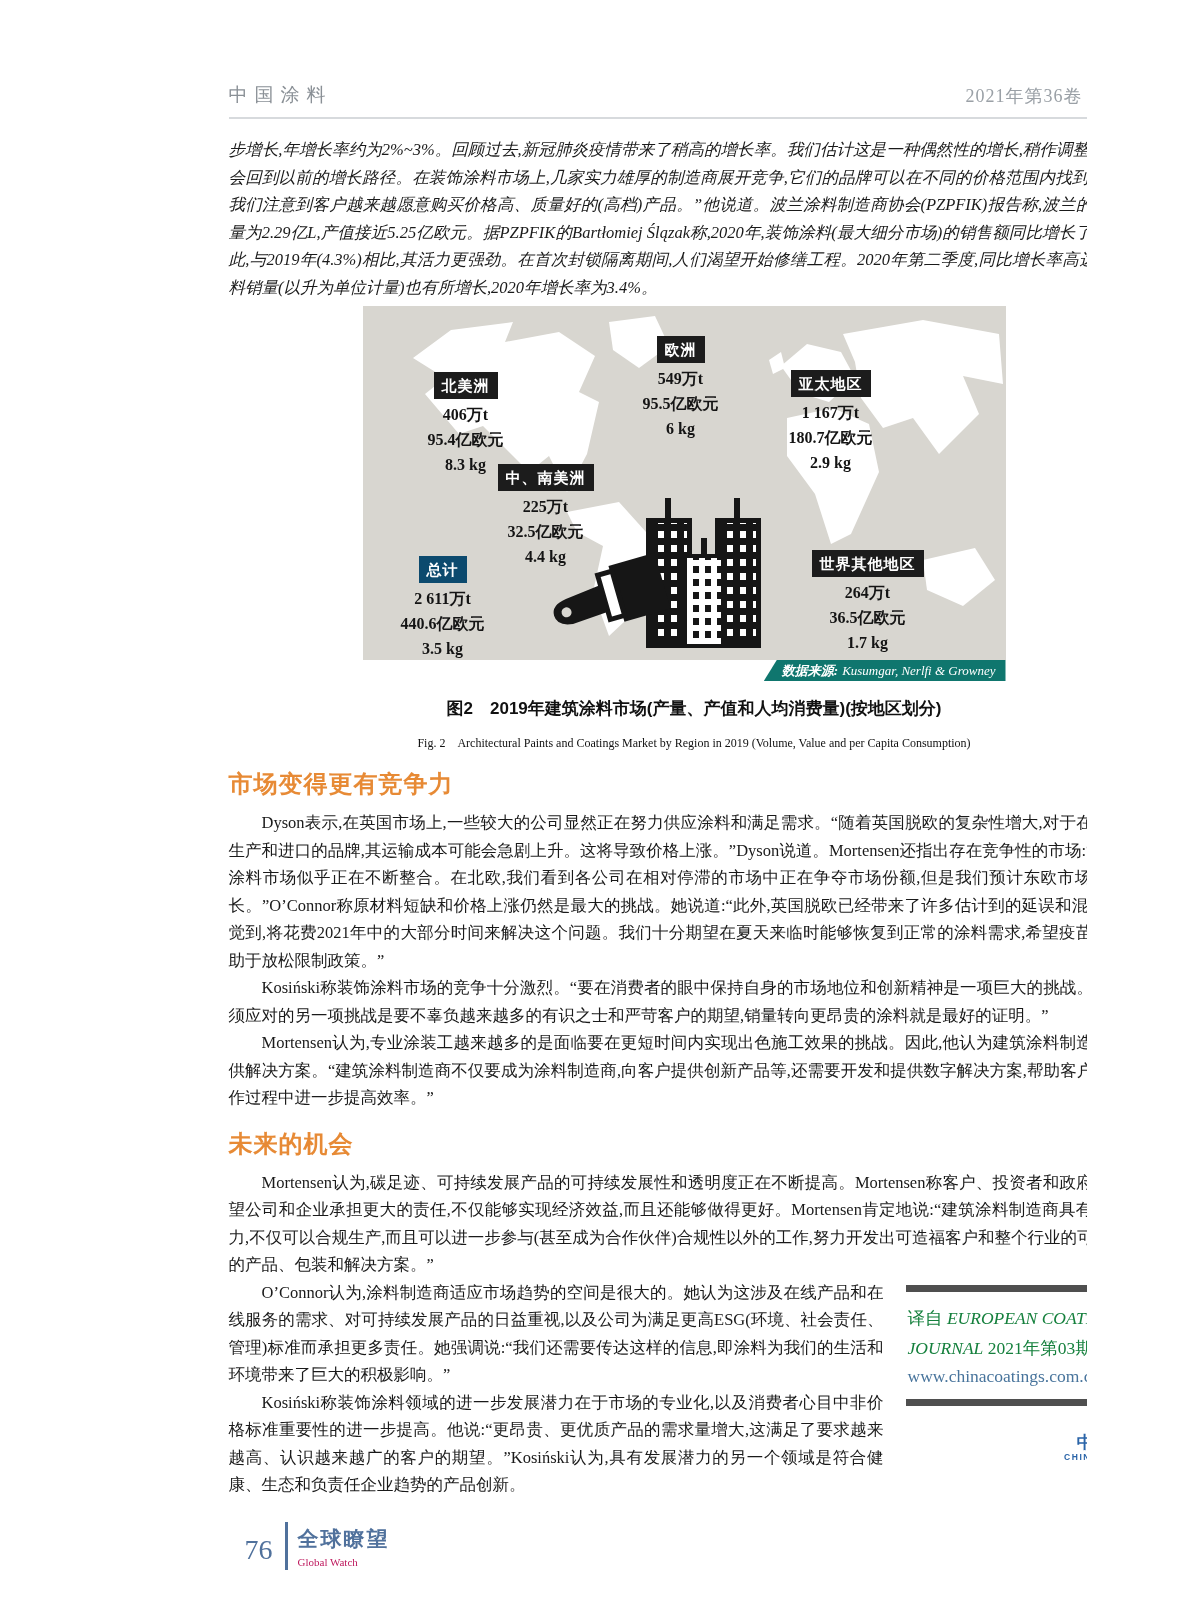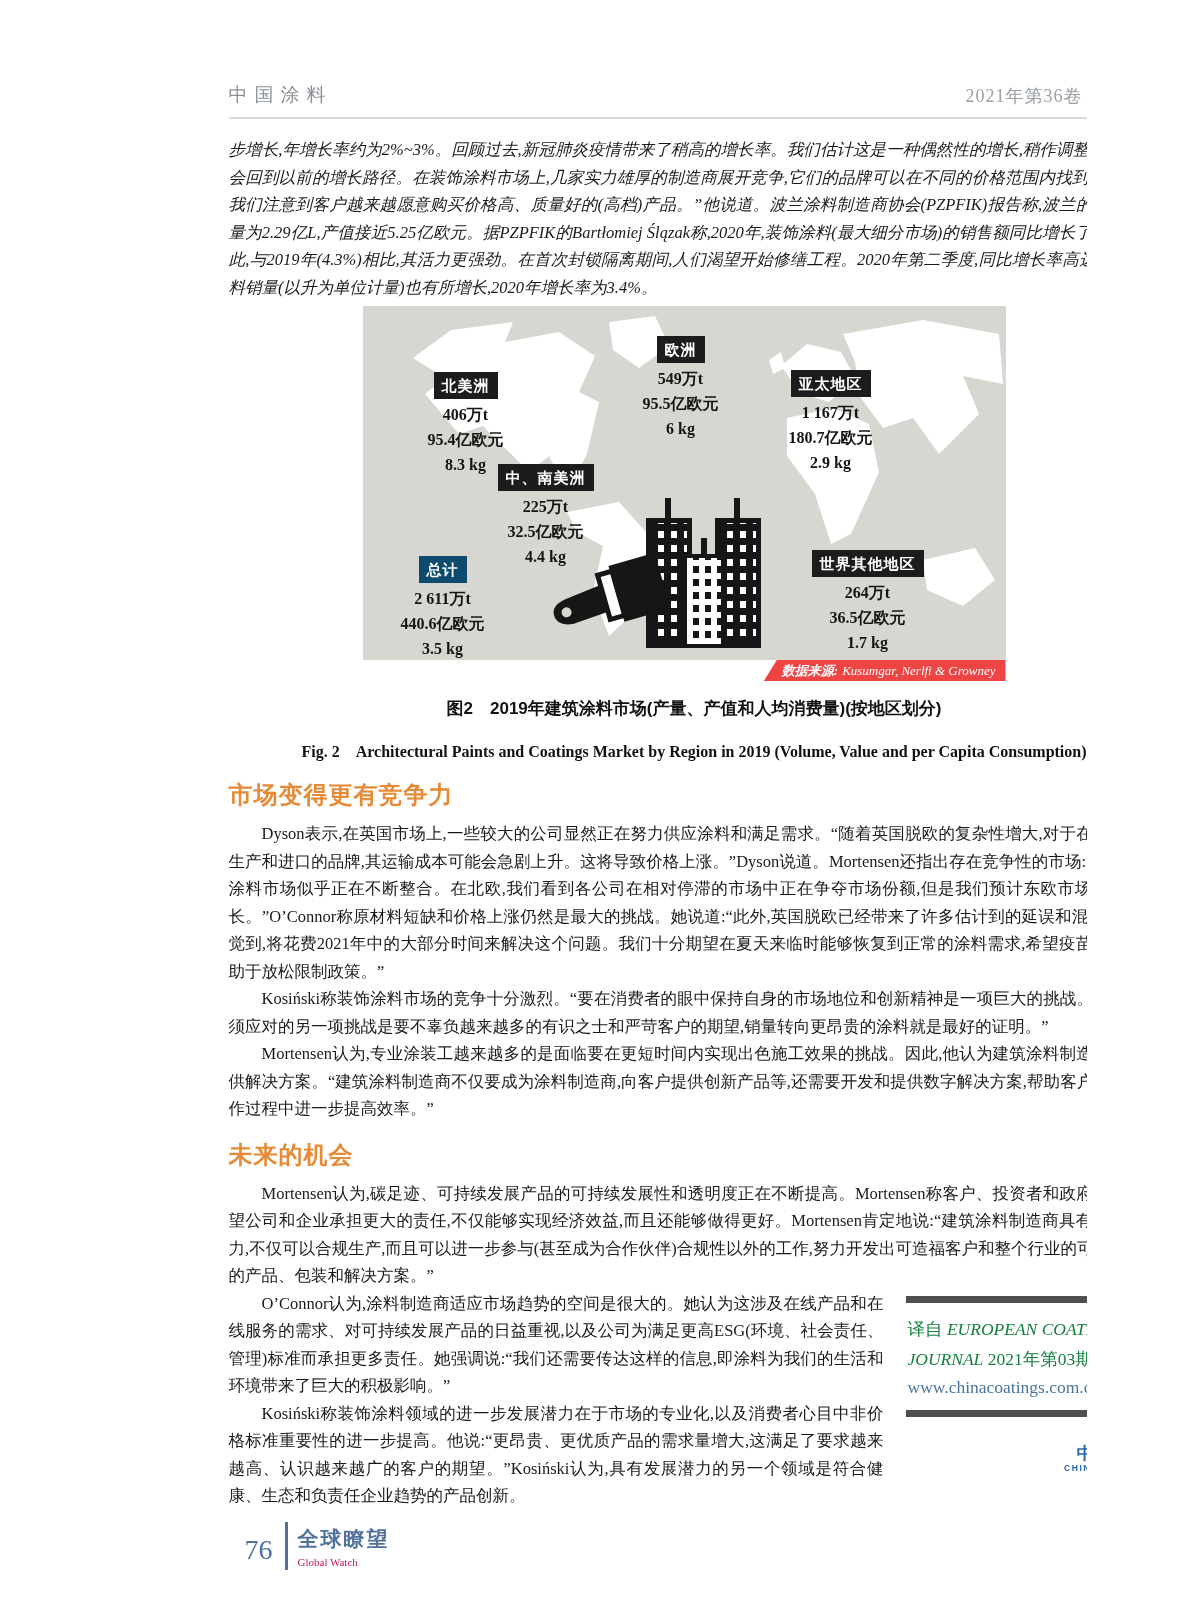--- a/index.html
+++ b/index.html
@@ -56,29 +56,29 @@
   .t2 { left:352px; top:212px; width:46px; height:130px; }
   .t3 { left:320px; top:248px; width:42px; height:94px; }
   .antenna { position:absolute; width:6px; background:#161616; z-index:3; }
   .a1 { left:302px; top:192px; height:22px; }
   .a2 { left:371px; top:192px; height:22px; }
   .a3 { left:338px; top:232px; height:18px; z-index:4; }
   .brush-svg { position:absolute; left:185px; top:238px; width:130px; height:112px; z-index:3; }
 
   .figure-source {
     position:absolute; right:0; bottom:-21px; height:21px; line-height:21px; z-index:6;
-    background:#ef4444; color:#ffffff; font-size:13px; padding:0 10px 0 18px;
+    background:#0f766e; color:#ffffff; font-size:13px; padding:0 10px 0 18px;
     clip-path:polygon(13px 0, 100% 0, 100% 100%, 0 100%);
     font-style:italic; white-space:nowrap;
   }
   .figure-source .src-label { font-weight:bold; margin-right:4px; }
 
   .caption-zh { text-align:center; margin-top:37px;
     font-family:"Liberation Sans","DejaVu Sans",sans-serif; font-weight:bold; font-size:17px; color:#111; }
-  .caption-en { text-align:center; margin-top:22px; font-weight:bold; font-size:16px; color:#111; }
+  .caption-en { text-align:center; margin-top:15px; font-weight:normal; font-size:12px; color:#111; }
 
   .section-heading {
     font-family:"Liberation Sans","DejaVu Sans",sans-serif; font-weight:bold;
     font-size:24px; color:#e78a35; margin:16px 0 9px; letter-spacing:1px;
   }
 
   
   .sidebar { float:right; width:254px; margin:6px 0 8px 22px; }
   .sidebar .bar { height:7px; background:#4f4f4f; }
   .credit { font-size:17.5px; line-height:30px; padding:11px 2px 0; color:#15803d; }

